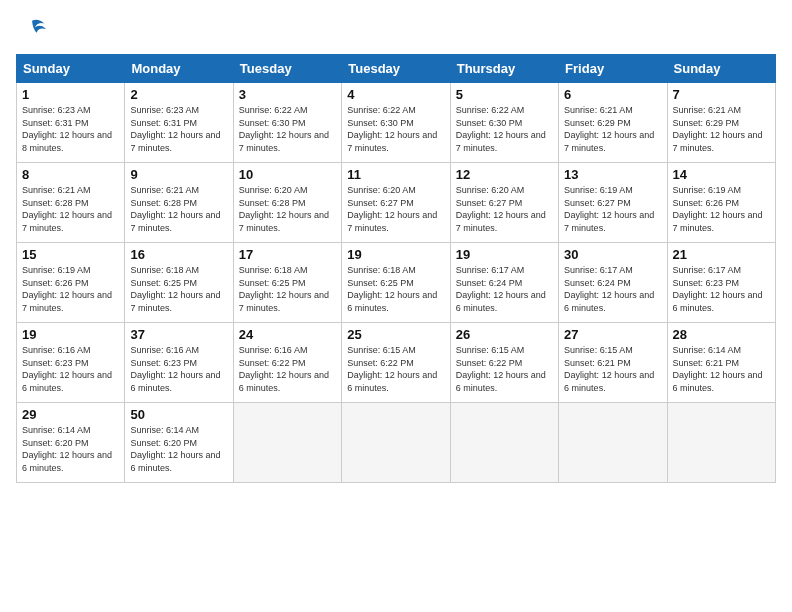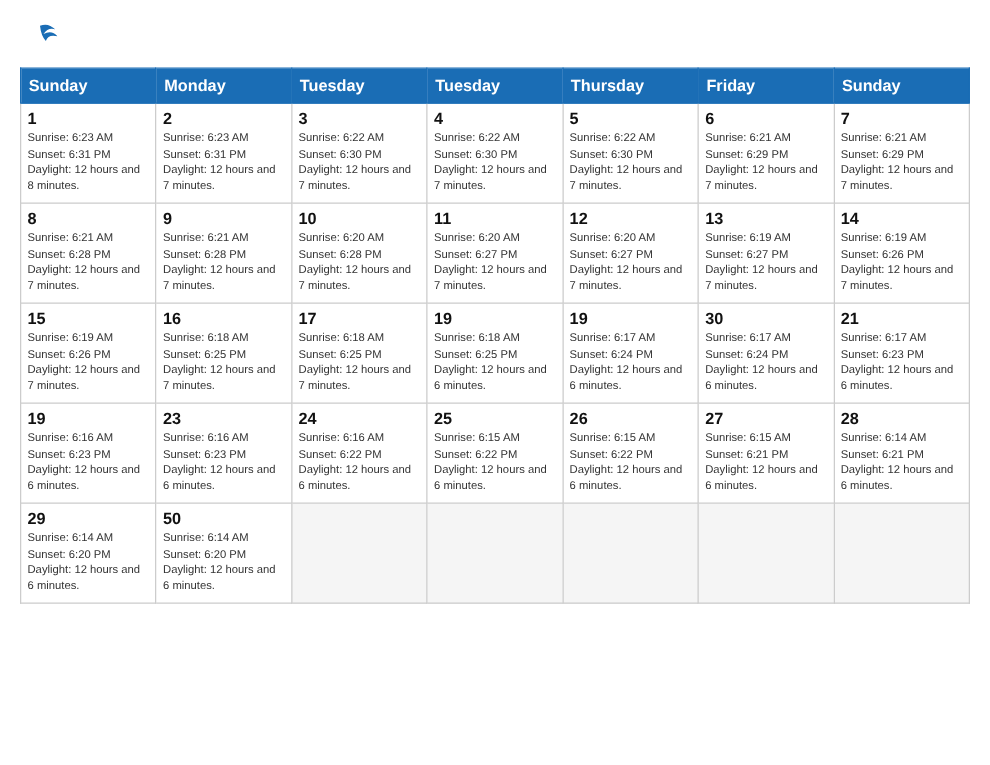--- a/index.html
+++ b/index.html
@@ -213,21 +213,21 @@
         <span class="day-number">21</span>
         <span class="day-info">Sunrise: 6:17 AM<br>Sunset: 6:23 PM<br>Daylight: 12 hours and 6 minutes.</span>
       </td>
       </tr>
       <tr>
         <td>
         <span class="day-number">19</span>
         <span class="day-info">Sunrise: 6:16 AM<br>Sunset: 6:23 PM<br>Daylight: 12 hours and 6 minutes.</span>
       </td>
         <td>
-        <span class="day-number">23</span>
+        <span class="day-number">37</span>
         <span class="day-info">Sunrise: 6:16 AM<br>Sunset: 6:23 PM<br>Daylight: 12 hours and 6 minutes.</span>
       </td>
         <td>
         <span class="day-number">24</span>
         <span class="day-info">Sunrise: 6:16 AM<br>Sunset: 6:22 PM<br>Daylight: 12 hours and 6 minutes.</span>
       </td>
         <td>
         <span class="day-number">25</span>
         <span class="day-info">Sunrise: 6:15 AM<br>Sunset: 6:22 PM<br>Daylight: 12 hours and 6 minutes.</span>
       </td>

